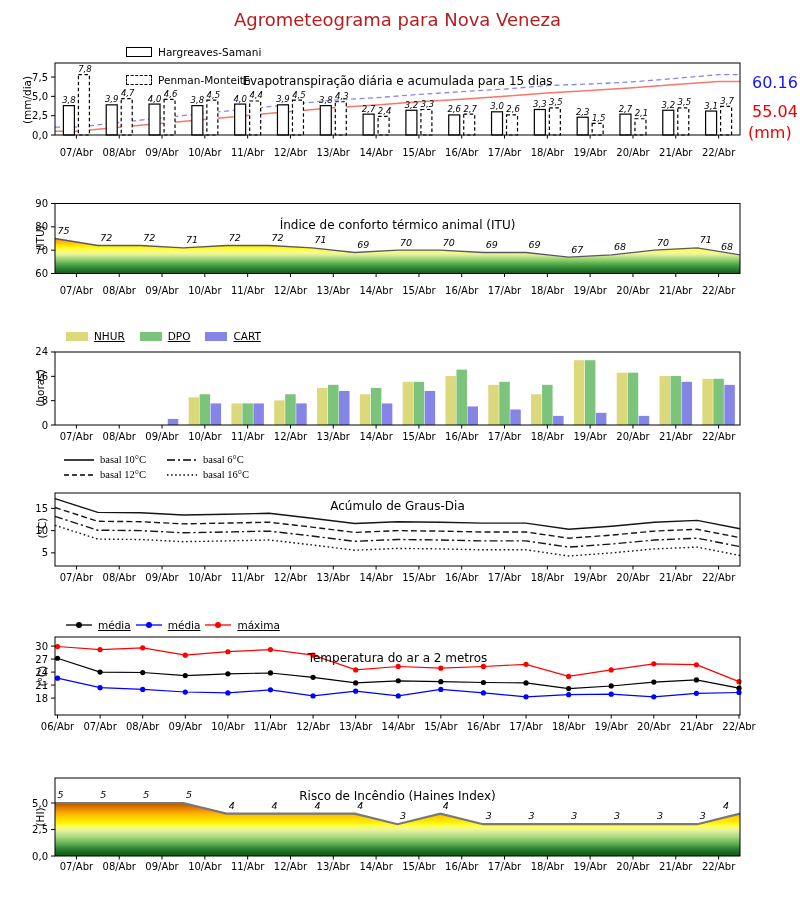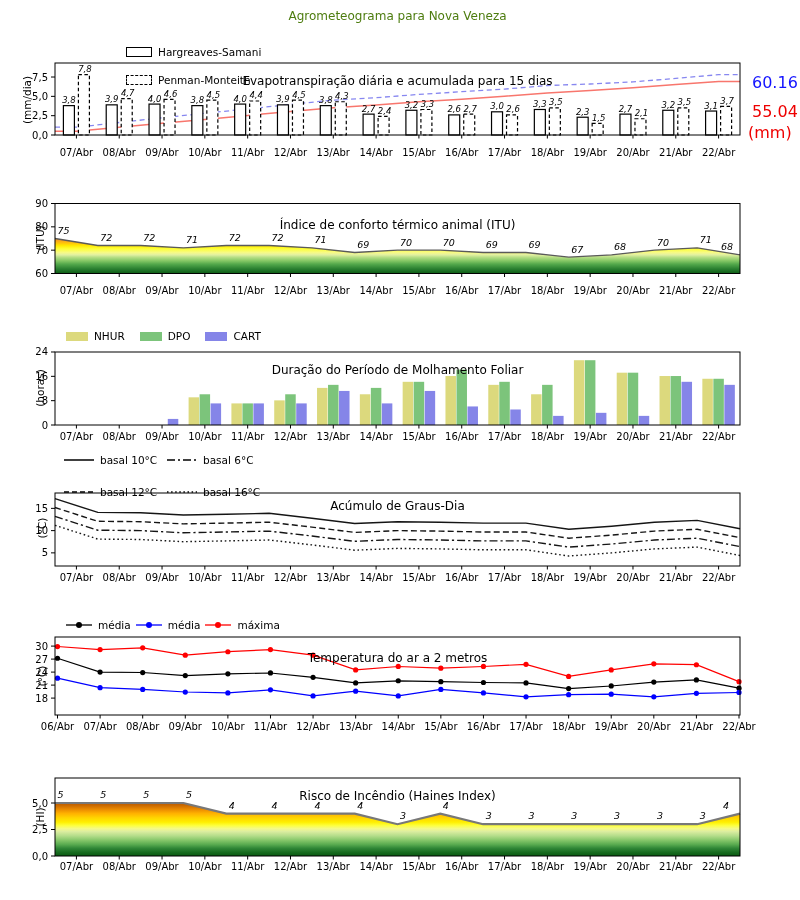--- a/index.html
+++ b/index.html
@@ -1,28 +1,28 @@
 <!DOCTYPE html>
 <html><head>
 <meta charset="utf-8">
 <style>
   html,body{margin:0;padding:0;background:#fff;font-family:"DejaVu Sans",sans-serif;}
   .fig{position:relative;width:800px;height:900px;background:#fff;overflow:hidden;}
   .abs{position:absolute;}
   #plot{position:absolute;left:0;top:0;}
   svg text{font-family:"DejaVu Sans",sans-serif;}
-  .main-title{position:absolute;left:0;top:9px;width:795px;text-align:center;font-size:12px;color:#4d7c0f;}
+  .main-title{position:absolute;left:0;top:9px;width:795px;text-align:center;font-size:18px;color:#b91c1c;}
   .stitle{position:absolute;left:0;width:795px;text-align:center;font-size:12px;color:#000;margin-top:32px;}
   .leg{display:flex;align-items:center;gap:6px;font-size:10.5px;color:#000;white-space:nowrap;}
-  .legrow{display:flex;align-items:center;gap:22px;}
+  .legrow{display:flex;align-items:center;gap:22px;text-decoration:underline;}
   .sw-solid{display:inline-block;width:24px;height:8px;border:1.4px solid #000;background:#fff;}
   .sw-dashed{display:inline-block;width:24px;height:8px;border:1.4px dashed #000;background:#fff;}
   .rlabel{font-size:16px;white-space:nowrap;margin-top:20px;}
   .ylab{position:absolute;transform:translate(-50%,-50%) rotate(-90deg);font-size:10.5px;color:#000;white-space:nowrap;}
-  .c4grid{display:grid;grid-template-columns:103px auto;row-gap:20px;}
+  .c4grid{display:grid;grid-template-columns:103px auto;row-gap:4px;font-family:Liberation Serif, serif;}
 </style>
 </head>
 <body>
 
 <div class="fig">
 
   <svg id="plot" width="800" height="900">
       <defs>
         <linearGradient id="gITU" x1="0" x2="0" y1="236.1672" y2="273.5" gradientUnits="userSpaceOnUse">
           <stop offset="0" stop-color="#ef8410"></stop>
@@ -503,21 +503,20 @@
       <line x1="675.78125" y1="856" x2="675.78125" y2="859.5" stroke="#000" stroke-width="1"></line>
       <text x="675.78125" y="870" font-size="10" text-anchor="middle" fill="#000">21/Abr</text>
       <line x1="718.59375" y1="856" x2="718.59375" y2="859.5" stroke="#000" stroke-width="1"></line>
       <text x="718.59375" y="870" font-size="10" text-anchor="middle" fill="#000">22/Abr</text>
     </svg>
 
   <div class="main-title">Agrometeograma para Nova Veneza</div>
 
   <div class="stitle" style="top:42px">Evapotranspiração diária e acumulada para 15 dias</div>
   <div class="stitle" style="top:186px">Índice de conforto térmico animal (ITU)</div>
-  <div class="stitle" style="top:331px">Duração do Período de Molhamento Foliar</div>
   <div class="stitle" style="top:467px">Acúmulo de Graus-Dia</div>
   <div class="stitle" style="top:619px">Temperatura do ar a 2 metros</div>
   <div class="stitle" style="top:757px">Risco de Incêndio (Haines Index)</div>
 
   <div class="abs" style="left:126px;top:46px">
     <div class="leg">
       <span class="sw-solid"></span>
       <span>Hargreaves-Samani</span>
     </div>
     <div class="leg" style="margin-top:16px">

